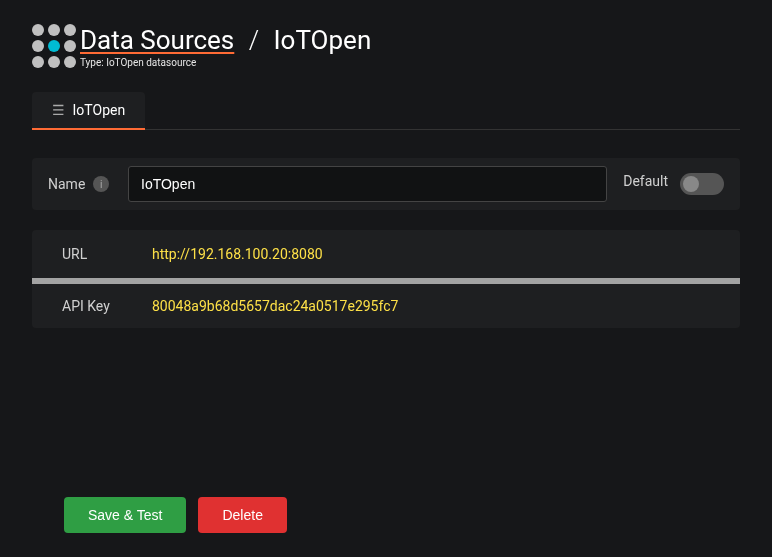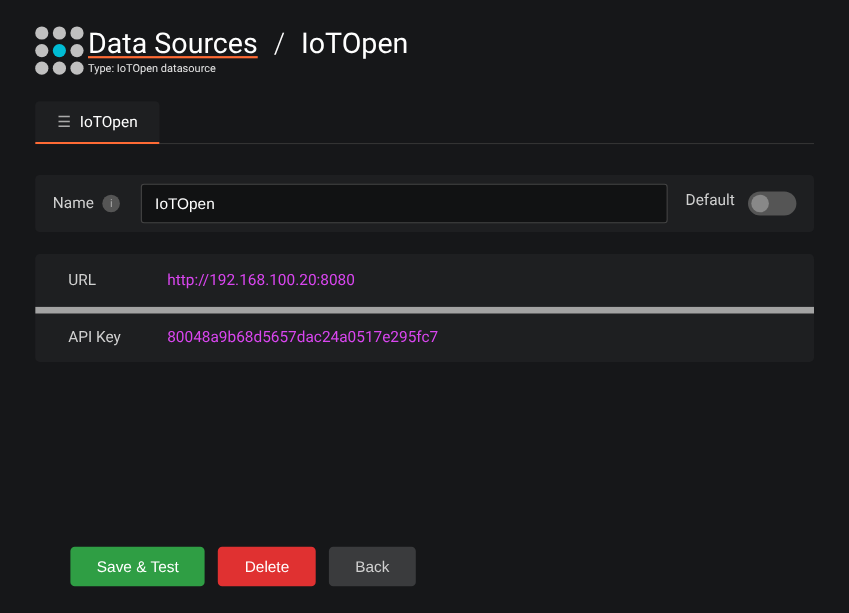--- a/index.html
+++ b/index.html
@@ -223,21 +223,21 @@
 
     .detail-label {
       font-size: 14px;
       color: #d0d0d0;
       min-width: 90px;
       margin-left: 14px;
     }
 
     .detail-value {
       font-size: 14px;
-      color: #d946ef;
+      color: #fde047;
     }
 
     
     .button-row {
       display: flex;
       gap: 12px;
       margin-top: 32px;
       align-items: center;
       padding-left: 32px;
     }
@@ -327,16 +327,15 @@
         <span class="detail-label">API Key</span>
         <span class="detail-value">80048a9b68d5657dac24a0517e295fc7</span>
       </div>
     </div>
 
   </div>
 
   <div class="button-row">
     <button class="btn btn-save">Save &amp; Test</button>
     <button class="btn btn-delete">Delete</button>
-    <button class="btn btn-back">Back</button>
   </div>
 
 </div>
 
 </body></html>

